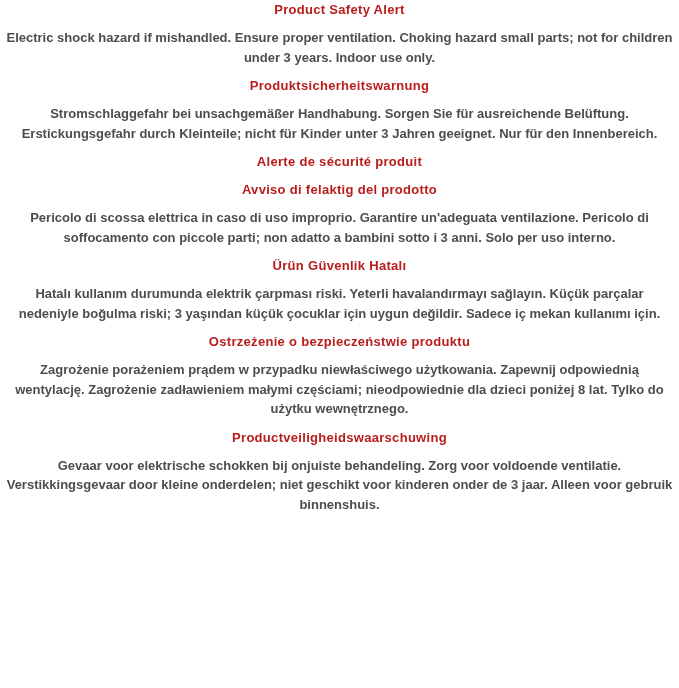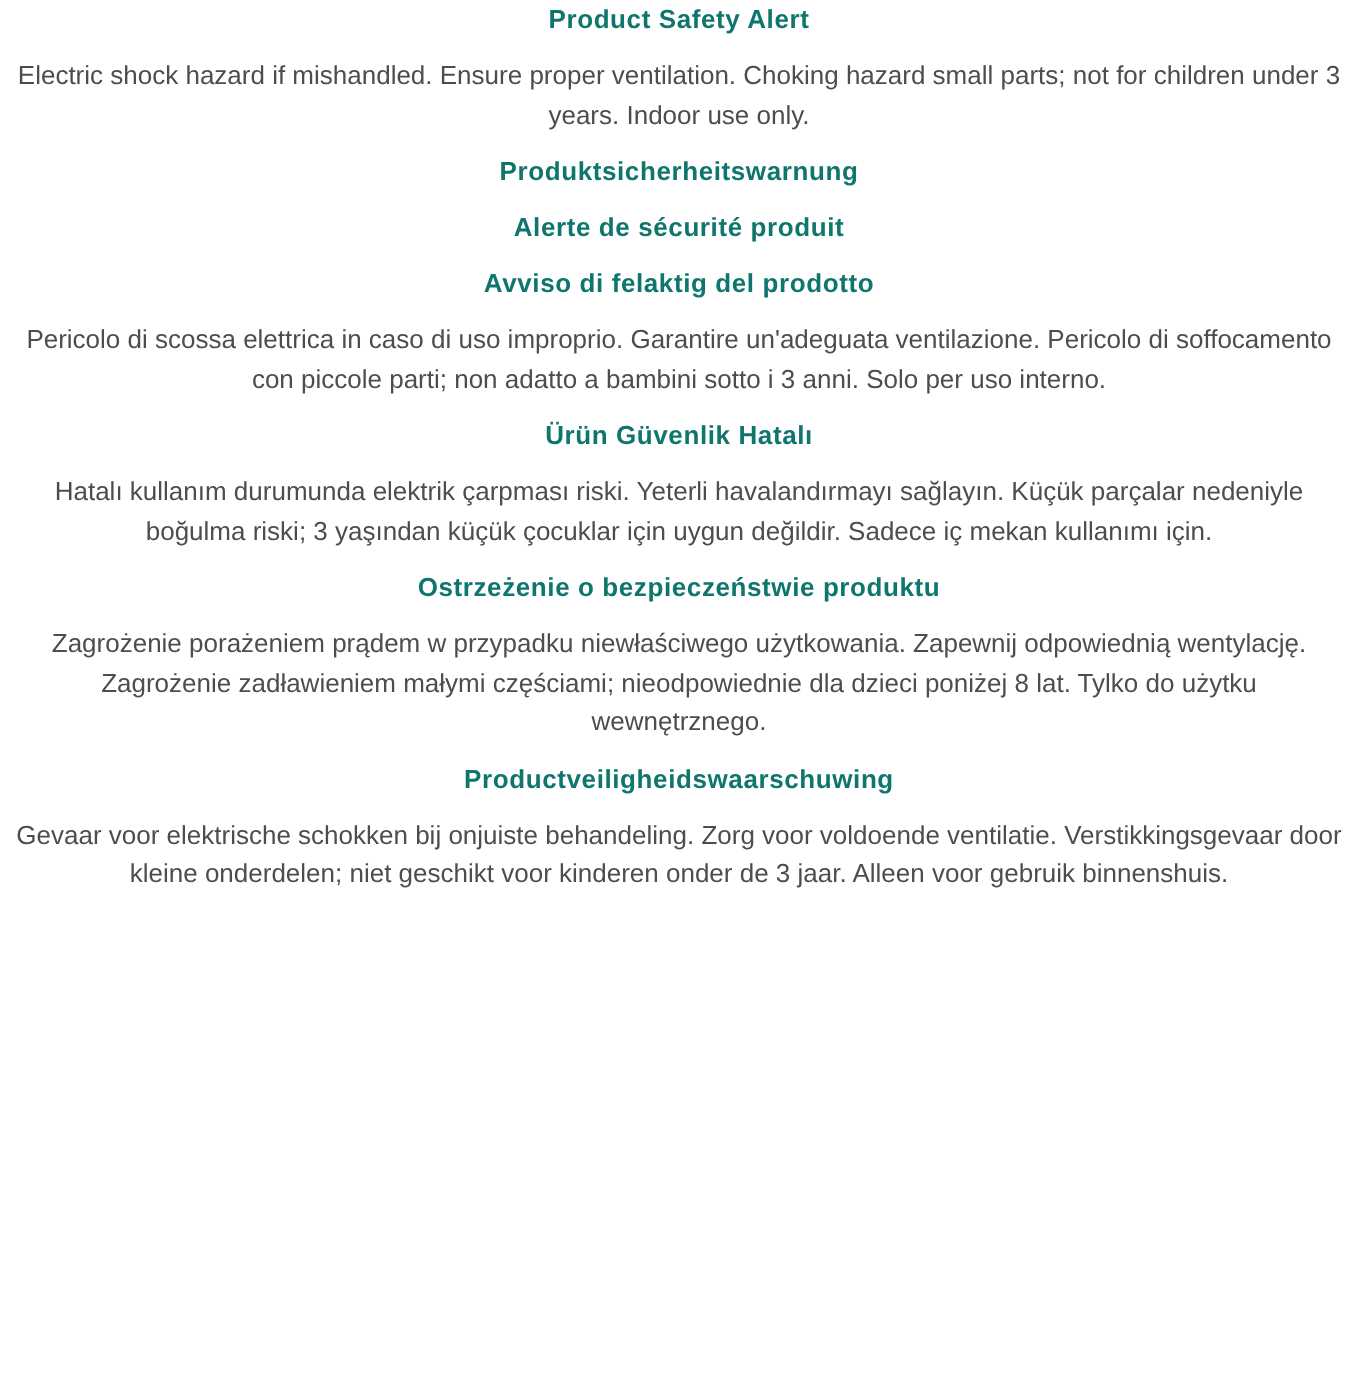--- a/index.html
+++ b/index.html
@@ -13,47 +13,48 @@
     box-sizing: border-box;
     padding: 0 6px;
     font-family: "Liberation Sans", "DejaVu Sans", sans-serif;
   }
   .alert-section {
     margin: 0;
   }
   .section-heading {
     font-size: 13px;
     font-weight: 700;
-    color: #0f766e;
+    color: #b91c1c;
     letter-spacing: 0.3px;
     text-align: center;
     line-height: 20px;
     margin: 0 0 8px 0;
   }
   .section-body {
     font-size: 13px;
-    font-weight: 400;
+    font-weight: 700;
     color: #4d4d4d;
     text-align: center;
     line-height: 19.5px;
     margin: 0 0 9px 0;
   }
 </style>
 </head>
 <body>
 
 <div class="page">
 
   <section class="alert-section">
     <h2 class="section-heading">Product Safety Alert</h2>
     <p class="section-body">Electric shock hazard if mishandled. Ensure proper ventilation. Choking hazard small parts; not for children under 3 years. Indoor use only.</p>
   </section>
 
   <section class="alert-section">
     <h2 class="section-heading">Produktsicherheitswarnung</h2>
+    <p class="section-body">Stromschlaggefahr bei unsachgemäßer Handhabung. Sorgen Sie für ausreichende Belüftung. Erstickungsgefahr durch Kleinteile; nicht für Kinder unter 3 Jahren geeignet. Nur für den Innenbereich.</p>
   </section>
 
   <section class="alert-section">
     <h2 class="section-heading">Alerte de sécurité produit</h2>
   </section>
 
   <section class="alert-section">
   </section>
 
   <section class="alert-section">

